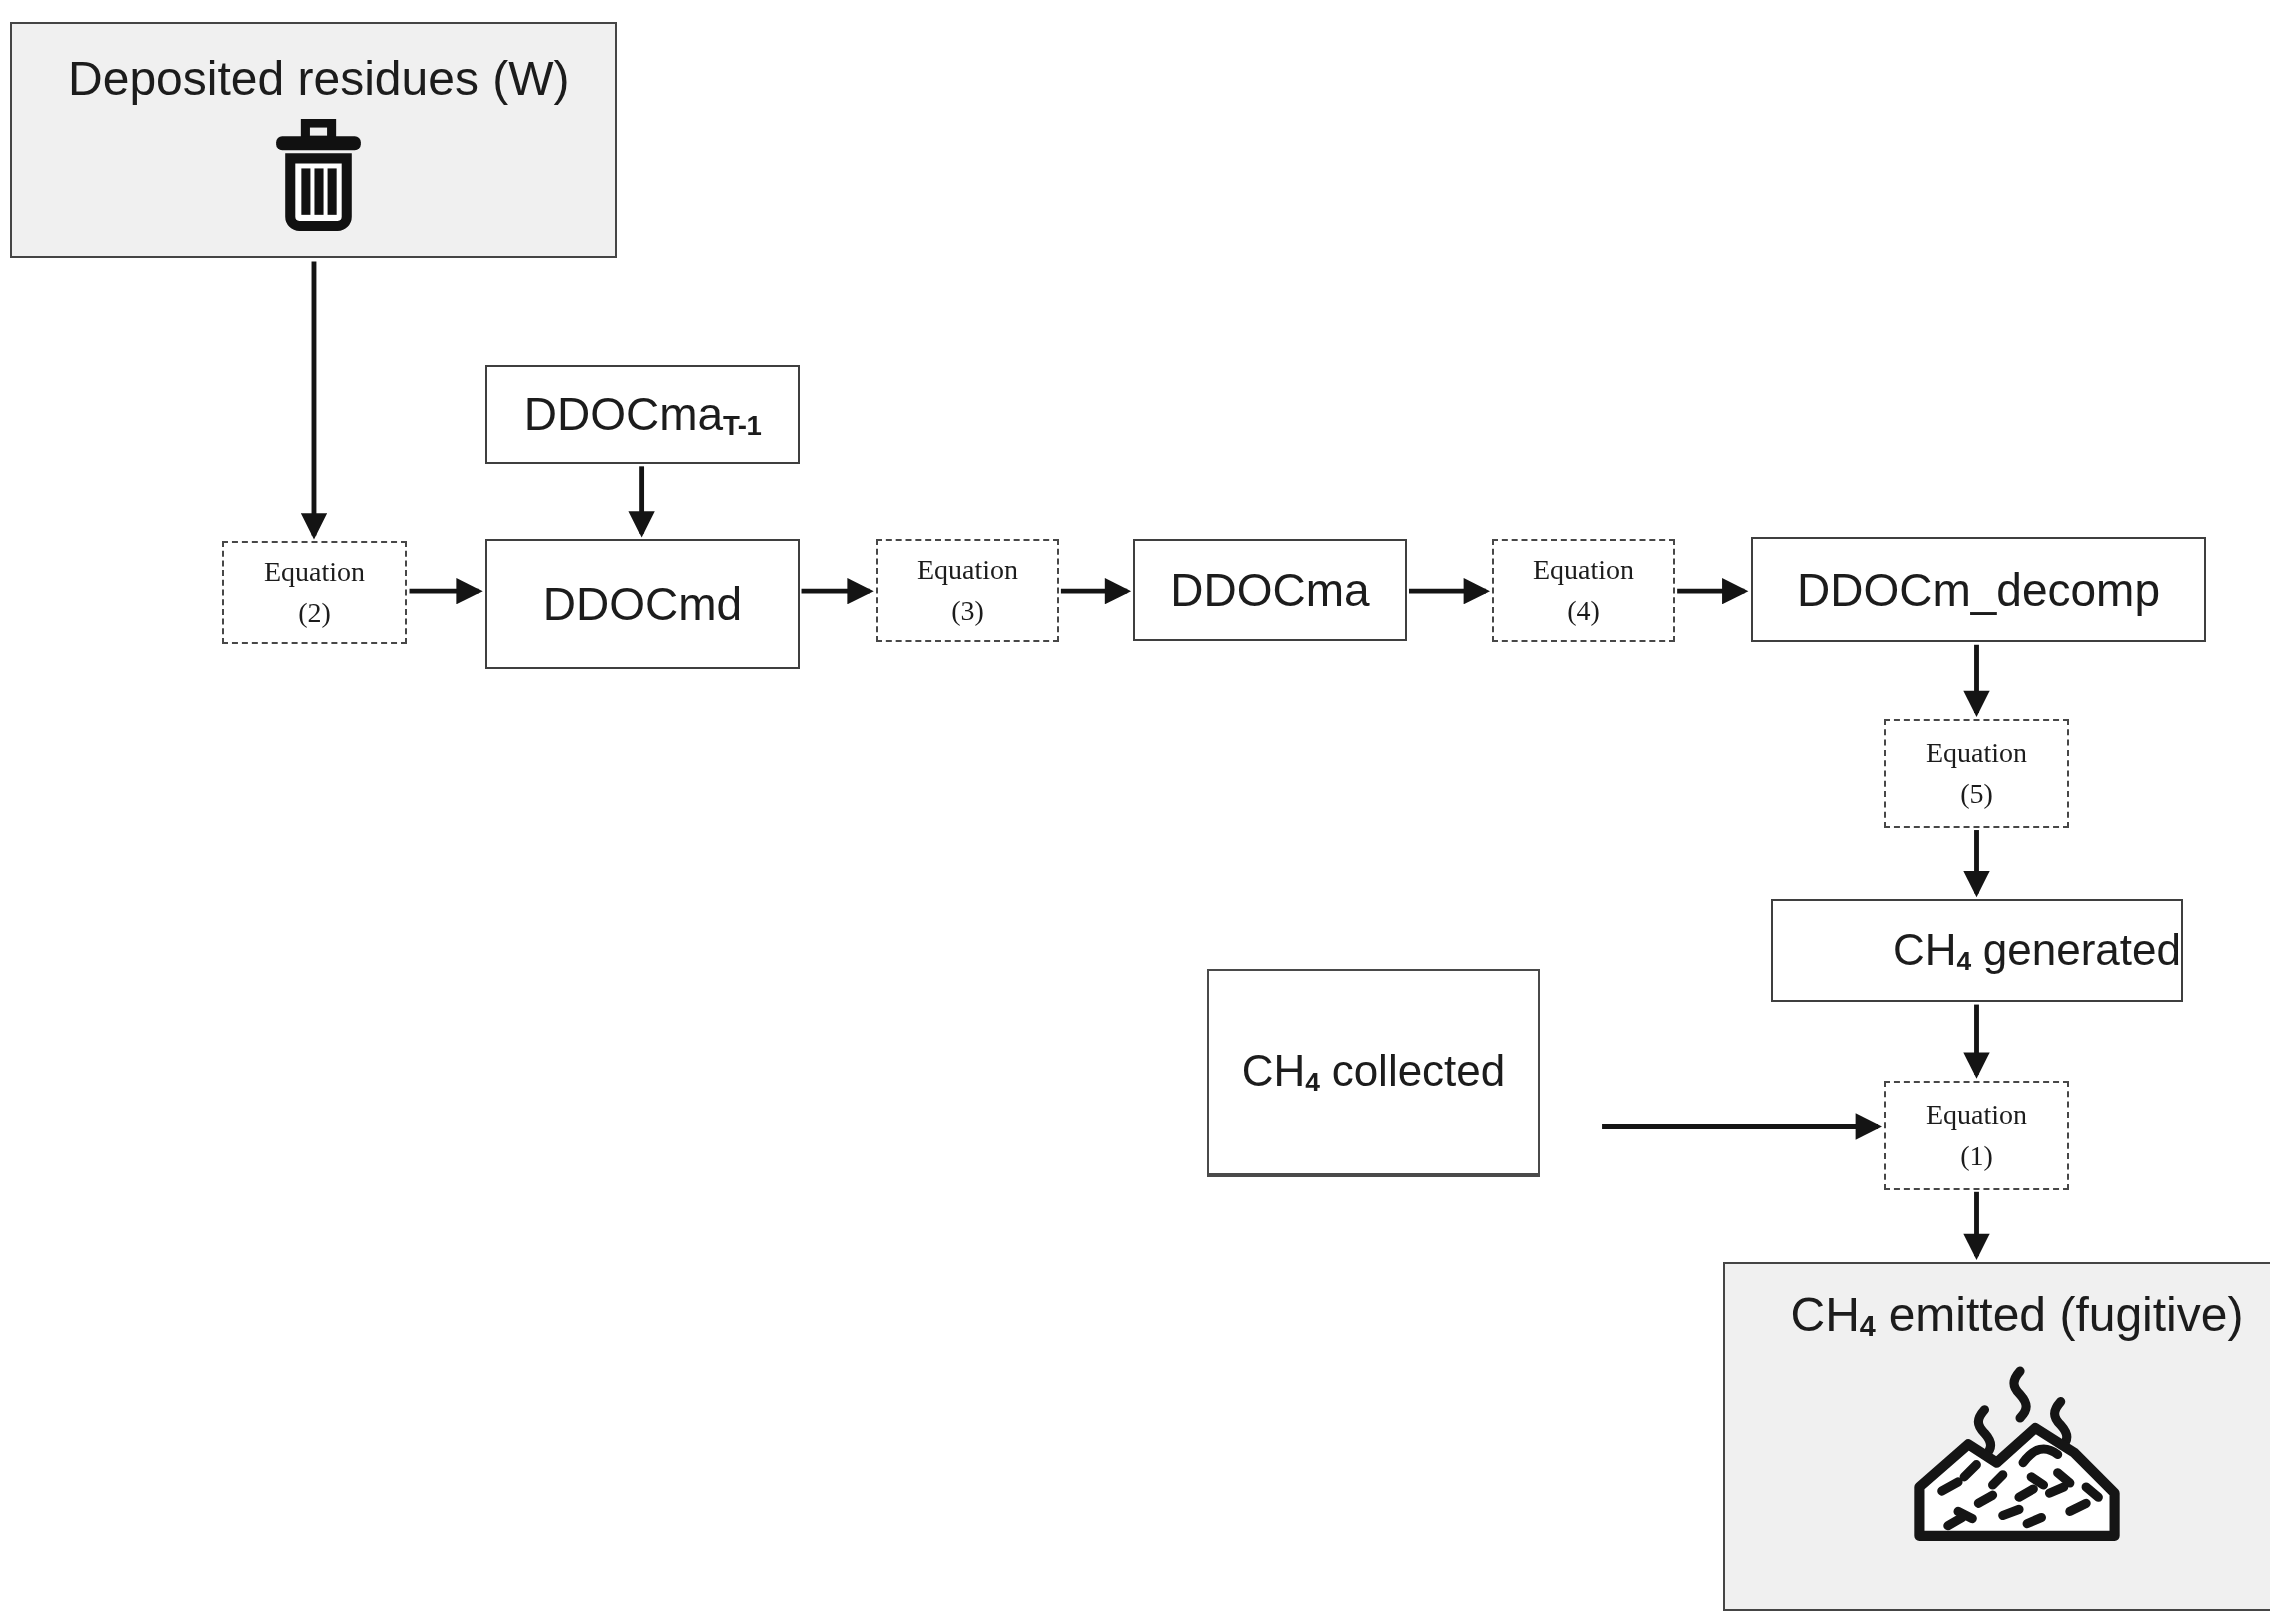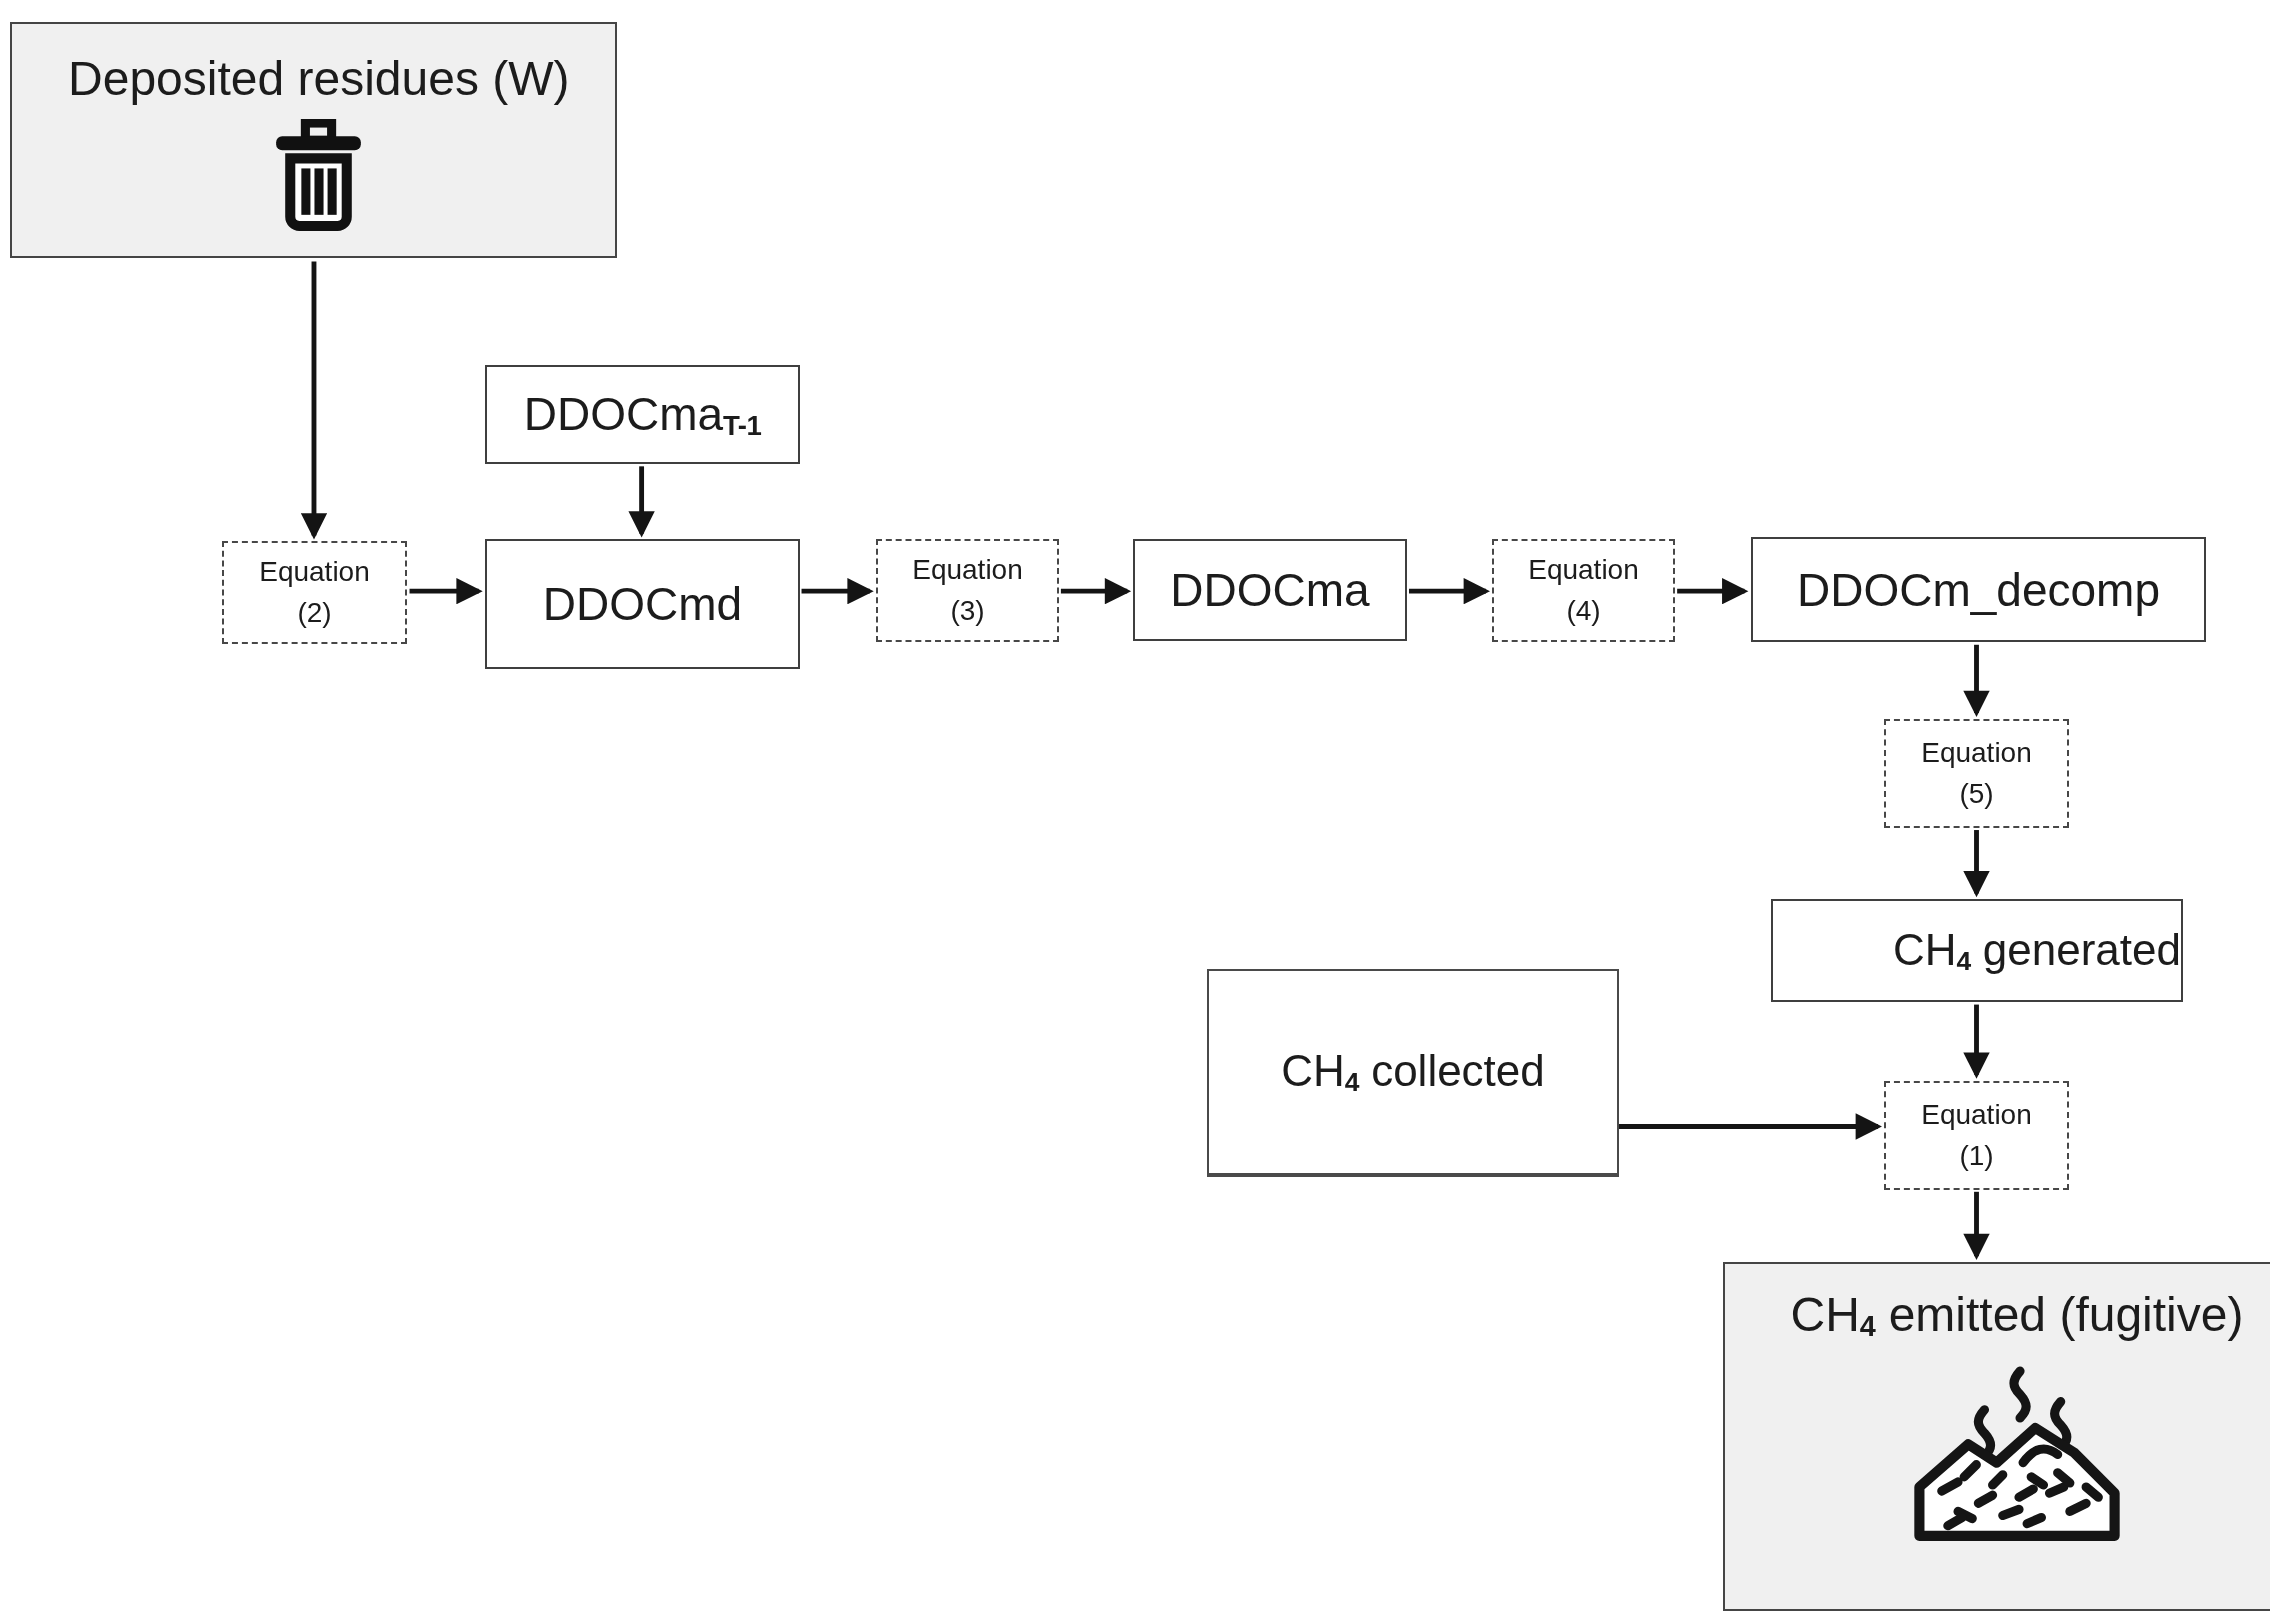--- a/index.html
+++ b/index.html
@@ -45,21 +45,21 @@
     background: #ffffff;
   }
   .lbl-lg { font-size: 46px; letter-spacing: 0; white-space: nowrap; }
   .lbl-xl { font-size: 48px; margin-top: 27px; white-space: nowrap; }
   sub.bsub {
     font-size: 0.60em;
     font-weight: 700;
     vertical-align: -0.18em;
     letter-spacing: -0.02em;
   }
-  .eq-line { display: block; }
+  .eq-line { display: block; font-family: Liberation Serif, serif; }
   .stack {
     position: absolute;
     box-sizing: border-box;
     display: flex;
     flex-direction: column;
     border: 2.9px solid #4a4a4a;
     background: #ffffff;
   }
   .cell {
     flex: 1;
@@ -167,21 +167,21 @@
 
   <div class="box dashed" style="left:1884px; top:719px; width:185px; height:109px;">
     <span class="eq-line">Equation</span>
     <span class="eq-line">(5)</span>
   </div>
 
   <div class="box" style="left:1771px; top:899px; width:412px; height:103px; font-size:44px; white-space:nowrap;justify-content:flex-end;">
     <span><span>CH</span><sub class="bsub">4</sub><span> generated</span></span>
   </div>
 
-  <div class="stack" style="left:1207px; top:969px; width:412px; height:208px;">
+  <div class="stack" style="left:1207px; top:969px; width:333px; height:208px;">
     <div class="cell divider">
       <span><span>CH</span><sub class="bsub">4</sub><span> collected</span></span>
     </div>
   </div>
 
   <div class="box dashed" style="left:1884px; top:1081px; width:185px; height:109px;">
     <span class="eq-line">Equation</span>
     <span class="eq-line">(1)</span>
   </div>
 

